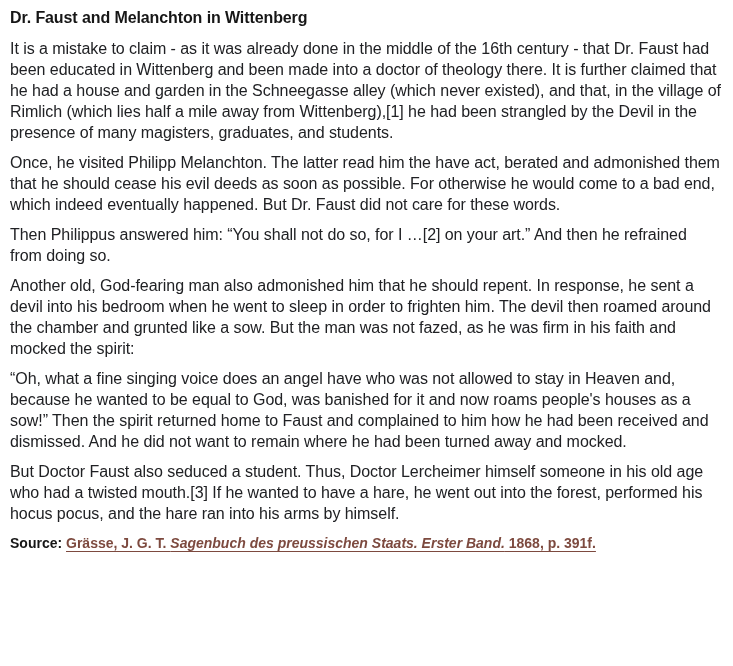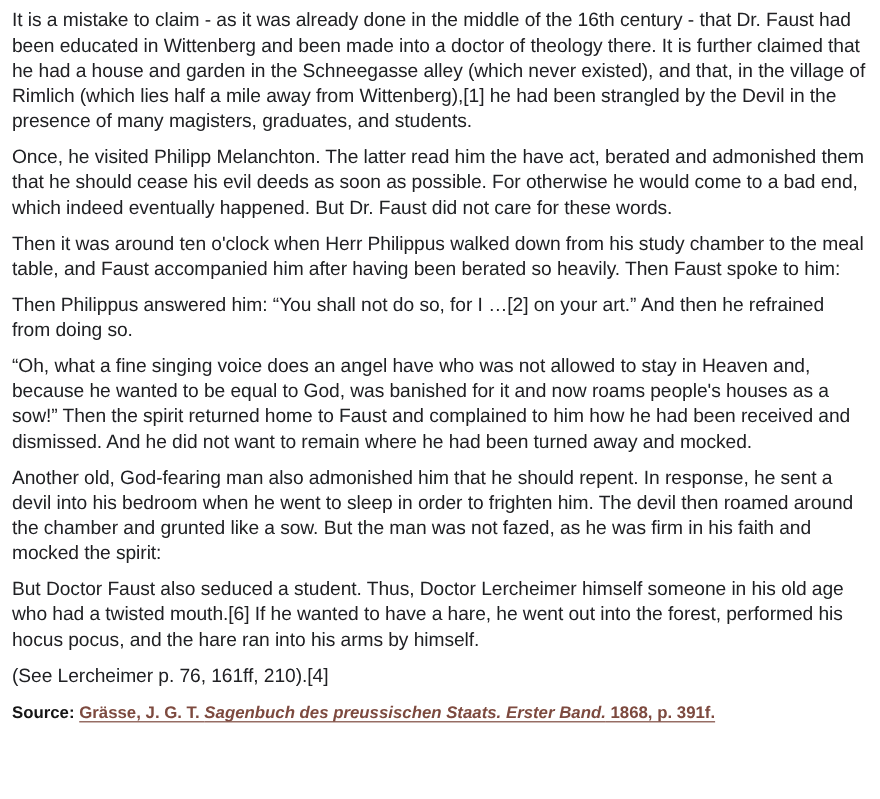--- a/index.html
+++ b/index.html
@@ -46,27 +46,26 @@
     cursor: pointer;
   }
   a.source-link em {
     font-style: italic;
   }
 </style>
 </head>
 <body>
 
 <div class="page">
+  <h1 class="title">Dr. Faust and Melanchton in Wittenberg</h1>
 
   <p class="para">It is a mistake to claim - as it was already done in the middle of the 16th century - that Dr. Faust had been educated in Wittenberg and been made into a doctor of theology there. It is further claimed that he had a house and garden in the Schneegasse alley (which never existed), and that, in the village of Rimlich (which lies half a mile away from Wittenberg),[1] he had been strangled by the Devil in the presence of many magisters, graduates, and students.</p>
   <p class="para">Once, he visited Philipp Melanchton. The latter read him the have act, berated and admonished them that he should cease his evil deeds as soon as possible. For otherwise he would come to a bad end, which indeed eventually happened. But Dr. Faust did not care for these words.</p>
-  <p class="para">Then it was around ten o'clock when Herr Philippus walked down from his study chamber to the meal table, and Faust accompanied him after having been berated so heavily. Then Faust spoke to him:</p>
   <p class="para">Then Philippus answered him: “You shall not do so, for I …[2] on your art.” And then he refrained from doing so.</p>
+  <p class="para">Another old, God-fearing man also admonished him that he should repent. In response, he sent a devil into his bedroom when he went to sleep in order to frighten him. The devil then roamed around the chamber and grunted like a sow. But the man was not fazed, as he was firm in his faith and mocked the spirit:</p>
   <p class="para">“Oh, what a fine singing voice does an angel have who was not allowed to stay in Heaven and, because he wanted to be equal to God, was banished for it and now roams people's houses as a sow!” Then the spirit returned home to Faust and complained to him how he had been received and dismissed. And he did not want to remain where he had been turned away and mocked.</p>
-  <p class="para">Another old, God-fearing man also admonished him that he should repent. In response, he sent a devil into his bedroom when he went to sleep in order to frighten him. The devil then roamed around the chamber and grunted like a sow. But the man was not fazed, as he was firm in his faith and mocked the spirit:</p>
-  <p class="para">But Doctor Faust also seduced a student. Thus, Doctor Lercheimer himself someone in his old age who had a twisted mouth.[6] If he wanted to have a hare, he went out into the forest, performed his hocus pocus, and the hare ran into his arms by himself.</p>
-  <p class="para">(See Lercheimer p. 76, 161ff, 210).[4]</p>
+  <p class="para">But Doctor Faust also seduced a student. Thus, Doctor Lercheimer himself someone in his old age who had a twisted mouth.[3] If he wanted to have a hare, he went out into the forest, performed his hocus pocus, and the hare ran into his arms by himself.</p>
 
   <p class="source-line">
     <strong>Source:</strong>
     <a class="source-link" href="#"><span>Grässe, J. G. T. </span><em>Sagenbuch des preussischen Staats. Erster Band.</em><span> 1868, p. 391f.</span></a>
   </p>
 </div>
 
 </body></html>

